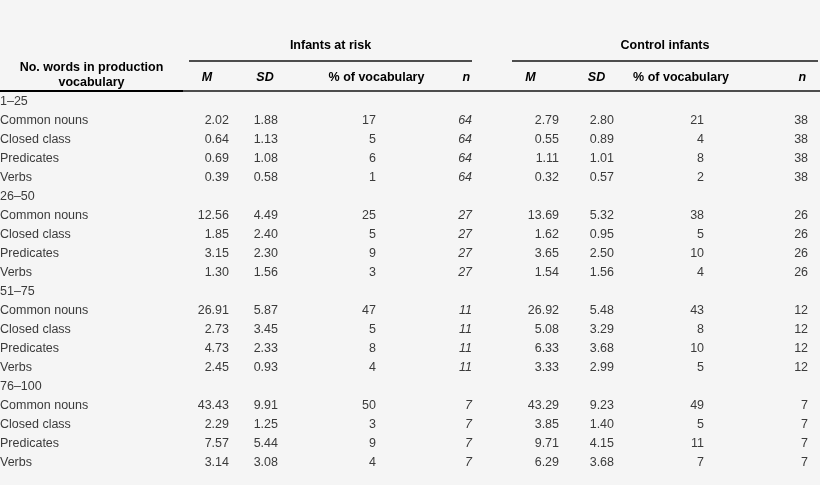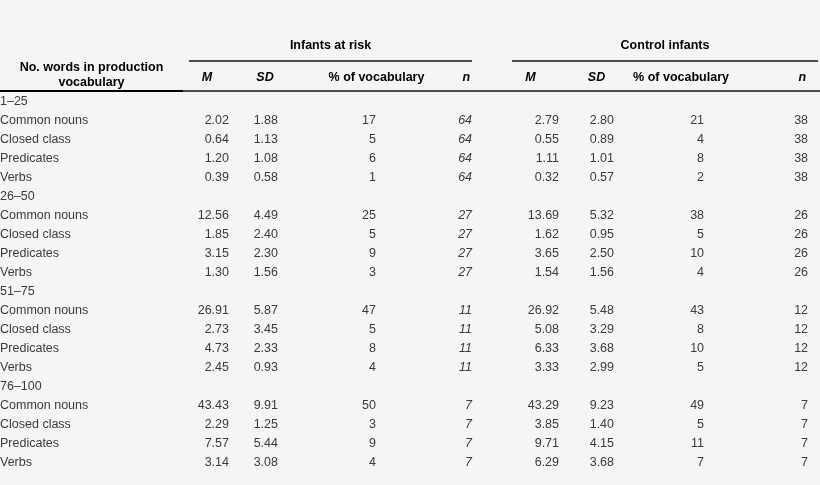--- a/index.html
+++ b/index.html
@@ -128,21 +128,21 @@
           <td class="num c-sd1">1.13</td>
           <td class="num c-pct1">5</td>
           <td class="num c-n1">64</td>
           <td class="num c-m2">0.55</td>
           <td class="num c-sd2">0.89</td>
           <td class="num c-pct2">4</td>
           <td class="num c-n2">38</td>
         </tr>
         <tr>
           <td class="item">Predicates</td>
-          <td class="num c-m1">1.20</td>
+          <td class="num c-m1">0.69</td>
           <td class="num c-sd1">1.08</td>
           <td class="num c-pct1">6</td>
           <td class="num c-n1">64</td>
           <td class="num c-m2">1.11</td>
           <td class="num c-sd2">1.01</td>
           <td class="num c-pct2">8</td>
           <td class="num c-n2">38</td>
         </tr>
         <tr>
           <td class="item">Verbs</td>

